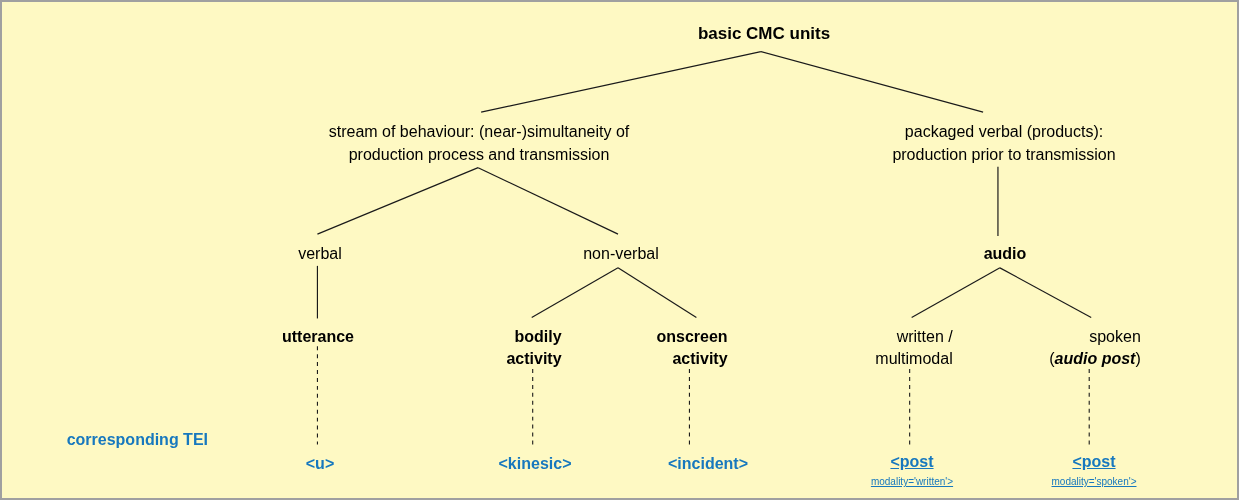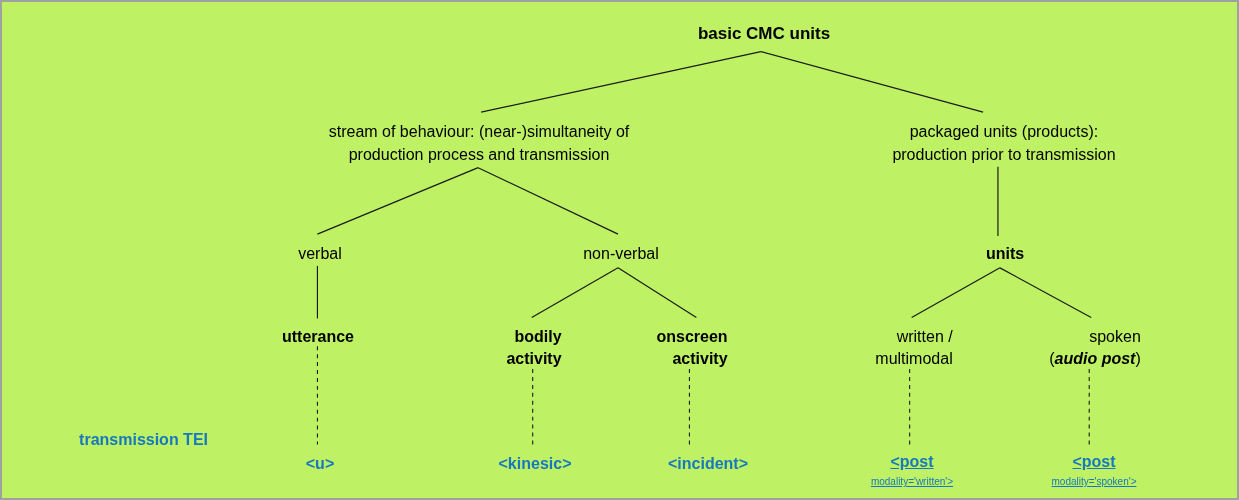--- a/index.html
+++ b/index.html
@@ -1,20 +1,20 @@
 <!DOCTYPE html>
 <html style="--tei-blue: #1778be;"><head>
 <meta charset="utf-8">
 <style>
   html,body{margin:0;padding:0;background:#fff;}
   .canvas{
     position:relative;
     width:1239px;height:500px;
     box-sizing:border-box;
-    background:#bef264;
+    background:#fef9c3;
     border:2px solid #a0a0a0;
     font-family:"Liberation Sans", sans-serif;
     color:#000;
     overflow:hidden;
   }
   svg.lines{position:absolute;left:0;top:0;width:100%;height:100%;}
   svg.lines line{stroke:#1a1a1a;stroke-width:1.2;fill:none;}
   svg.lines line.dashed{stroke-dasharray:4 4;stroke-width:1.1;}
   .node{
     position:absolute;
@@ -64,29 +64,29 @@
   </svg>
 
   <div class="node bold title" style="left:762px;top:20px">basic CMC units</div>
 
   <div class="node" style="left:477px;top:118px">
     <div>stream of behaviour: (near-)simultaneity of</div>
     <div>production process and transmission</div>
   </div>
 
   <div class="node" style="left:1002px;top:118px">
-    <div>packaged units (products):</div>
+    <div>packaged verbal (products):</div>
     <div>production prior to transmission</div>
   </div>
 
   <div class="node" style="left:318px;top:240px">verbal</div>
 
   <div class="node" style="left:619px;top:240px">non-verbal</div>
 
-  <div class="node bold" style="left:1003px;top:240px">units</div>
+  <div class="node bold" style="left:1003px;top:240px">audio</div>
 
   <div class="node bold" style="left:316px;top:323px">utterance</div>
 
   <div class="node bold tight" style="left:532px;top:324px">
     <div>bodily</div>
     <div>activity</div>
   </div>
 
   <div class="node bold tight" style="left:690px;top:324px">
     <div>onscreen</div>
@@ -97,21 +97,21 @@
     <div>written /</div>
     <div>multimodal</div>
   </div>
 
   <div class="node tight" style="left:1093px;top:324px">
     <div>spoken</div>
     <div><span>(</span><span class="it">audio post</span><span>)</span></div>
   </div>
 
   <div class="caption">
-    <div>transmission TEI</div>
+    <div>corresponding TEI</div>
   </div>
 
   <div class="node tei" style="left:318px;top:450px">&lt;u&gt;</div>
 
   <div class="node tei" style="left:533px;top:450px">&lt;kinesic&gt;</div>
 
   <div class="node tei" style="left:706px;top:450px">&lt;incident&gt;</div>
 
   <div class="node tei tei-two" style="left:910px;top:450px">
     <div>&lt;post</div>

